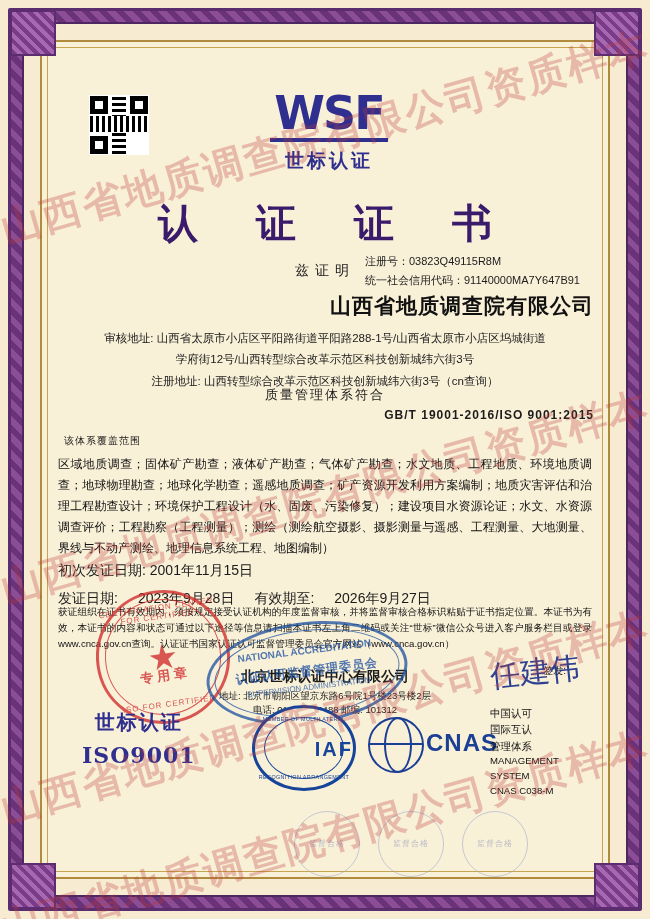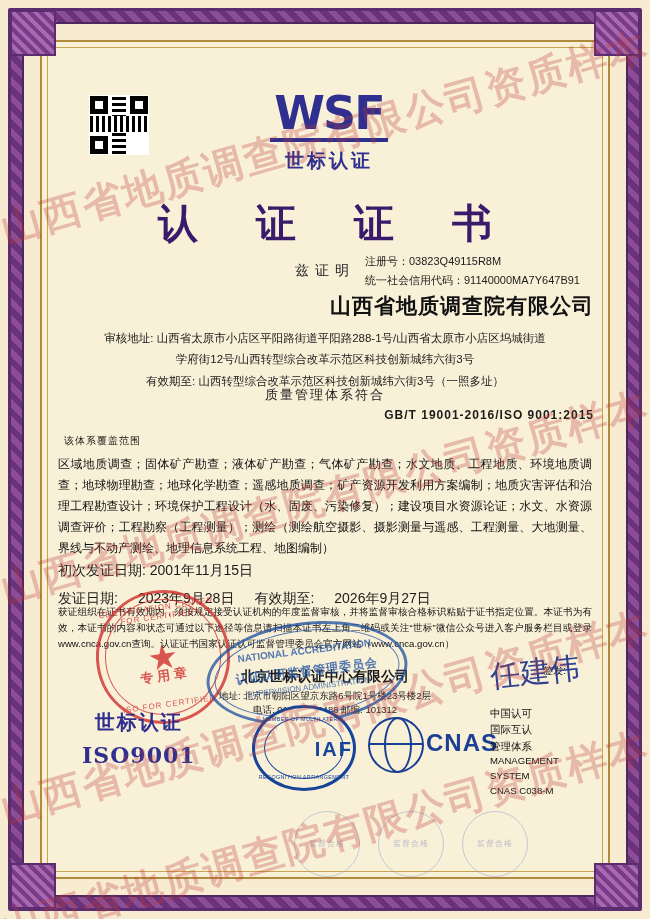--- a/index.html
+++ b/index.html
@@ -282,21 +282,21 @@
         <span>统一社会信用代码：</span><span>91140000MA7Y647B91</span>
       </div>
     </div>
 
     <div class="zizhengming">兹证明</div>
     <div class="company">山西省地质调查院有限公司</div>
 
     <div class="addr">
       <div>审核地址: 山西省太原市小店区平阳路街道平阳路288-1号/山西省太原市小店区坞城街道</div>
       <div>学府街12号/山西转型综合改革示范区科技创新城纬六街3号</div>
-      <div>有效期至: 山西转型综合改革示范区科技创新城纬六街3号（一照多址）</div>
+      <div>注册地址: 山西转型综合改革示范区科技创新城纬六街3号（cn查询）</div>
     </div>
 
     <div class="sysline">质量管理体系符合</div>
     <div class="std">GB/T 19001-2016/ISO 9001:2015</div>
     <div class="scope-title">该体系覆盖范围</div>
     <div class="scope">区域地质调查；固体矿产勘查；液体矿产勘查；气体矿产勘查；水文地质、工程地质、环境地质调查；地球物理勘查；地球化学勘查；遥感地质调查；矿产资源开发利用方案编制；地质灾害评估和治理工程勘查设计；环境保护工程设计（水、固废、污染修复）；建设项目水资源论证；水文、水资源调查评价；工程勘察（工程测量）；测绘（测绘航空摄影、摄影测量与遥感、工程测量、大地测量、界线与不动产测绘、地理信息系统工程、地图编制）</div>
 
     <div class="dates">
       <div>
         <span>初次发证日期:</span>

